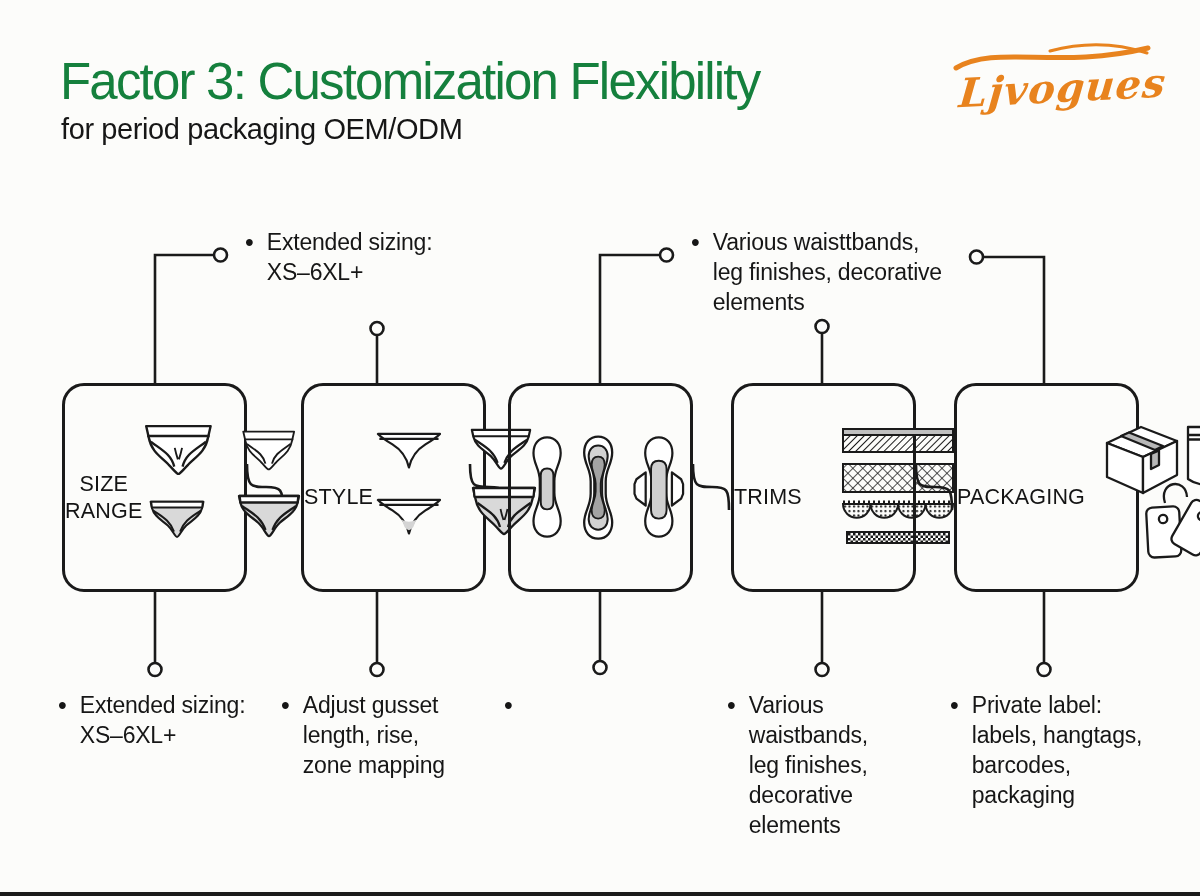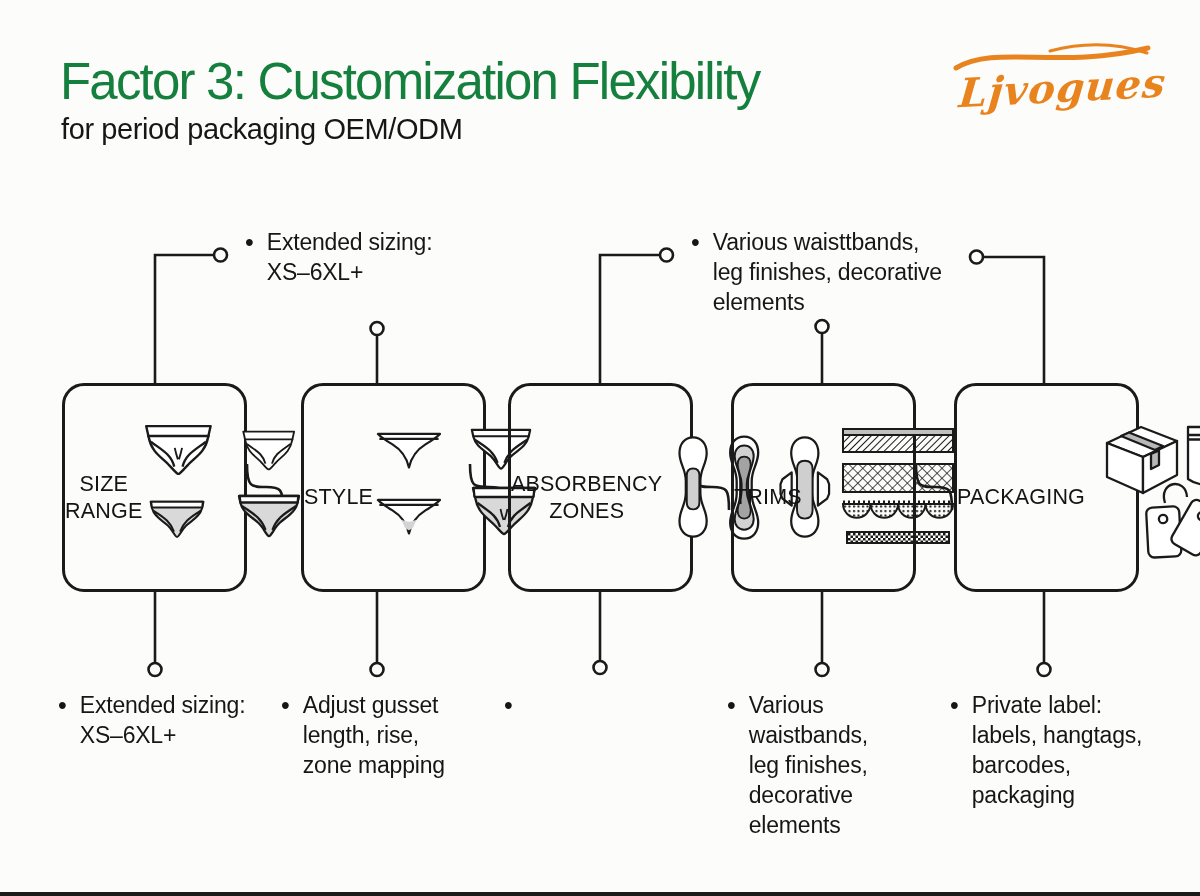--- a/index.html
+++ b/index.html
@@ -175,22 +175,20 @@
             <path d="M8.5 17 C19 25 28 29 31 41" fill="none"></path>
             <path d="M61.5 17 C51 25 42 29 39 41" fill="none"></path>
             <path d="M31.5 23 C32.5 28 33.5 31 34.5 34 M38.5 23 C37.5 28 36.5 31 35.5 34" fill="none" stroke-width="1.8"></path>
           </g>
         </g>
       </svg>
     </div>
   </div>
 
   <div class="fbox b3">
-    <div class="box-title">ABSORBENCY
-ZONES</div>
     <div class="icon-wrap">
       <svg width="170" height="112" viewBox="0 0 175 110">
         <g stroke="#1a1a1a" stroke-width="2.3" stroke-linejoin="round">
 
           <g transform="translate(12,1)">
             <path d="M20 2 C28.5 2 34 8.5 34 18 C34 29.5 27.5 34 27.5 47 L27.5 59 C27.5 72 34 76.5 34 88 C34 97.5 28.5 104 20 104 C11.5 104 6 97.5 6 88 C6 76.5 12.5 72 12.5 59 L12.5 47 C12.5 34 6 29.5 6 18 C6 8.5 11.5 2 20 2 Z" fill="#fff"></path>
             <path d="M20 34 C24.5 34 26.5 36.5 26.5 41 L26.5 69 C26.5 73.5 24.5 76 20 76 C15.5 76 13.5 73.5 13.5 69 L13.5 41 C13.5 36.5 15.5 34 20 34 Z" fill="#cfcfcf" stroke-width="2"></path>
           </g>
 
           <g transform="translate(64,0) scale(1.03)">

